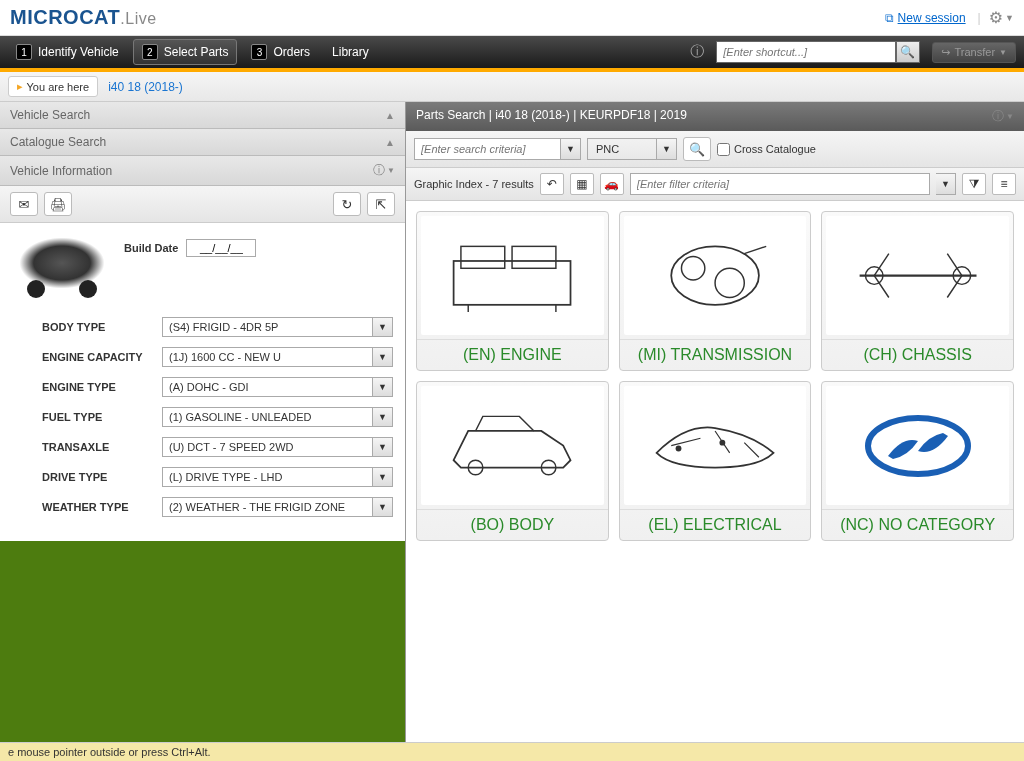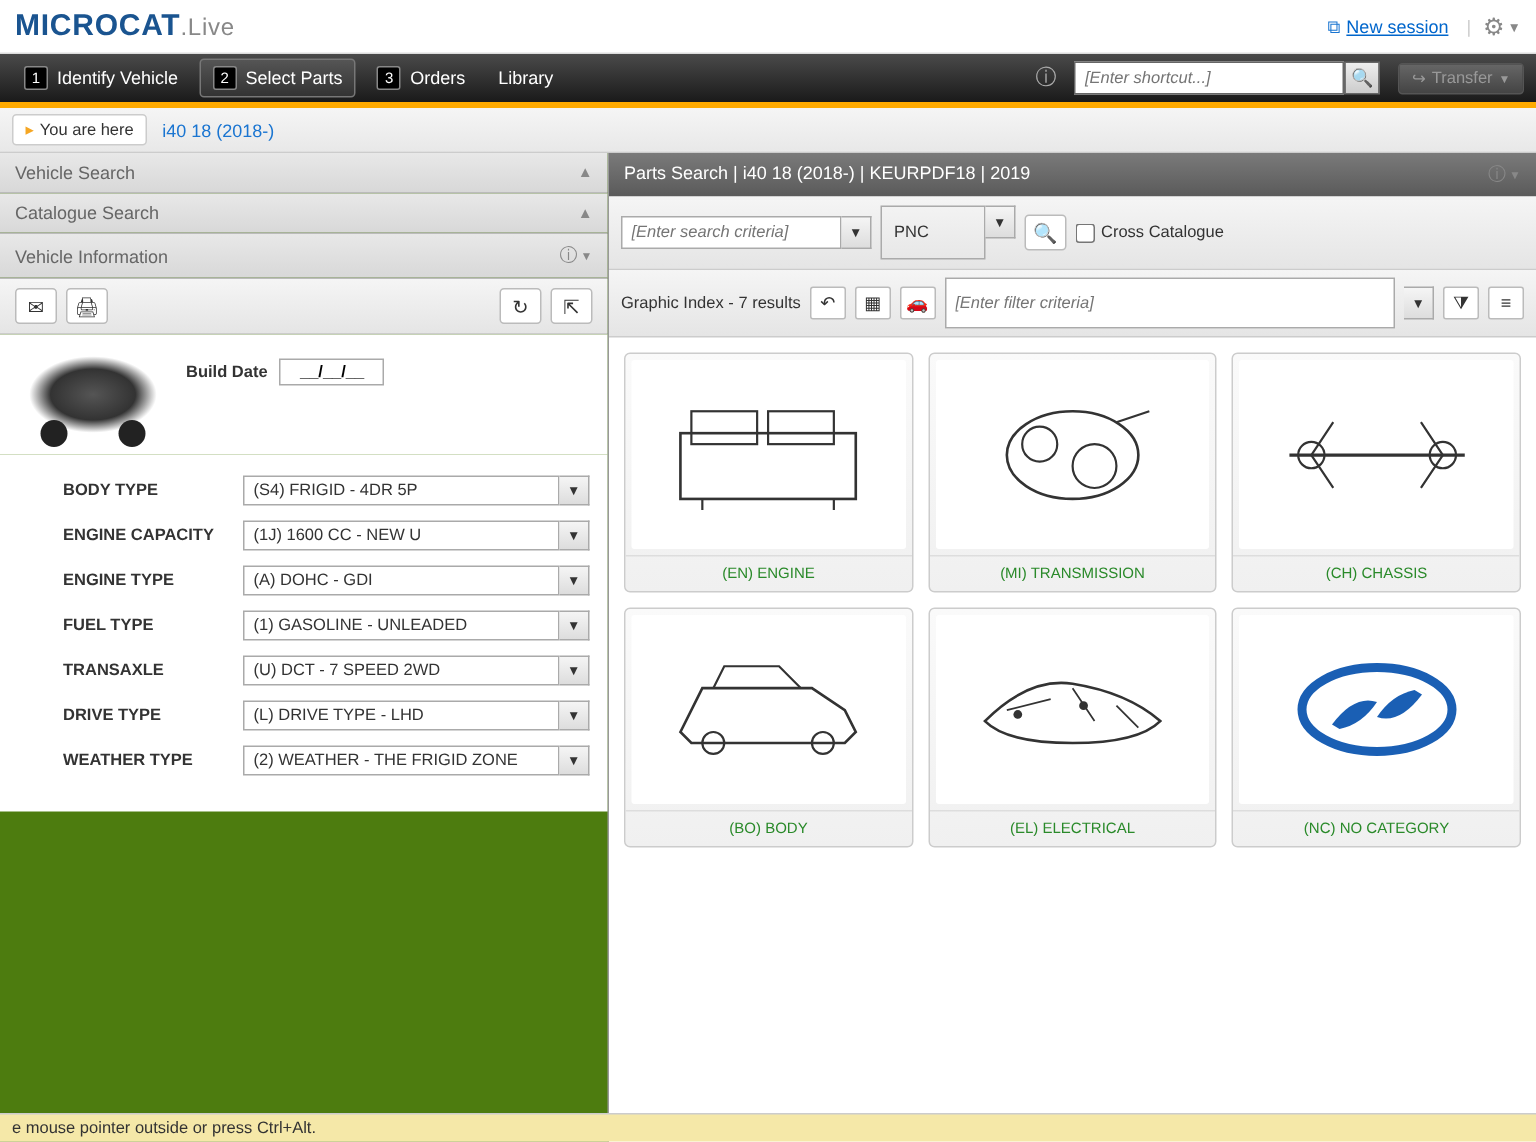--- a/index.html
+++ b/index.html
@@ -36,50 +36,50 @@
 
 .left-toolbar { background: linear-gradient(#f5f5f5,#e5e5e5); padding: 6px 10px; display: flex; gap: 6px; border-bottom: 1px solid #ccc; }
 .icon-btn { background: #fff; border: 1px solid #bbb; width: 28px; height: 24px; border-radius: 3px; display: flex; align-items: center; justify-content: center; cursor: pointer; font-size: 13px; }
 .lt-spacer { flex: 1; }
 
 .vehicle-info { background: #fff; padding: 10px 12px; display: flex; gap: 12px; align-items: flex-start; }
 .car-img { width: 100px; height: 60px; background: radial-gradient(ellipse at center, #555 0%, #333 40%, transparent 60%); border-radius: 10px 20px 5px 5px; position: relative; }
 .car-img::before { content: ''; position: absolute; bottom: -5px; left: 15px; width: 18px; height: 18px; background: #222; border-radius: 50%; }
 .car-img::after { content: ''; position: absolute; bottom: -5px; right: 15px; width: 18px; height: 18px; background: #222; border-radius: 50%; }
 .build-date { display: flex; align-items: center; gap: 8px; margin-top: 6px; }
-.build-date input { width: 70px; text-align: center; border: 1px solid #aaa; padding: 2px; font-size: 11px; font-weight: bold; }
+.build-date input { width: 70px; text-align: center; border: 1px solid #aaa; padding: 2px; font-size: 11px; }
 
 .tabs { display: flex; background: #fff; border-bottom: 1px solid #ccc; padding-left: 8px; }
 .tab { background: #fff; border: 1px solid #ccc; border-bottom: none; padding: 5px 10px; font-size: 11px; font-weight: bold; cursor: pointer; }
 
 .attrs { background: #fff; padding: 14px 12px; }
 .attr-row { display: flex; align-items: center; margin-bottom: 10px; margin-left: 30px; }
 .attr-label { width: 120px; font-size: 11px; font-weight: bold; }
 .attr-select { flex: 1; display: flex; }
 .attr-select-val { flex: 1; background: #fff; border: 1px solid #aaa; padding: 3px 6px; font-size: 11px; }
 .attr-select-btn { width: 20px; background: linear-gradient(#f5f5f5,#ddd); border: 1px solid #aaa; border-left: none; display: flex; align-items: center; justify-content: center; cursor: pointer; font-size: 9px; }
 
 .right-panel { flex: 1; background: #fff; display: flex; flex-direction: column; }
 .right-header { background: linear-gradient(#7a7a7a,#5a5a5a); color: #fff; padding: 6px 10px; font-size: 12px; display: flex; justify-content: space-between; }
 .right-search { background: linear-gradient(#f5f5f5,#e5e5e5); padding: 6px 8px; display: flex; align-items: center; gap: 6px; border-bottom: 1px solid #ccc; }
 .search-combo { display: flex; }
 .search-combo input { border: 1px solid #aaa; padding: 3px 6px; font-style: italic; color: #888; font-size: 11px; width: 147px; height: 22px; }
 .combo-btn { width: 20px; height: 22px; background: linear-gradient(#f5f5f5,#ddd); border: 1px solid #aaa; border-left: none; display: flex; align-items: center; justify-content: center; cursor: pointer; font-size: 9px; }
 .pnc-combo { display: flex; }
-.pnc-combo .val { border: 1px solid #aaa; padding: 17px 8px; font-size: 11px; width: 70px; height: 22px; display: flex; align-items: center; }
+.pnc-combo .val { border: 1px solid #aaa; padding: 3px 8px; font-size: 11px; width: 70px; height: 22px; display: flex; align-items: center; }
 .cross-cat { display: flex; align-items: center; gap: 4px; font-size: 11px; }
 
 .result-bar { background: linear-gradient(#f5f5f5,#e5e5e5); padding: 5px 8px; display: flex; align-items: center; gap: 6px; border-bottom: 1px solid #ccc; font-size: 11px; }
 .mini-btn { background: #fff; border: 1px solid #bbb; width: 24px; height: 22px; border-radius: 2px; display: flex; align-items: center; justify-content: center; cursor: pointer; font-size: 12px; }
-.filter-input { border: 1px solid #aaa; padding: 3px 6px; font-style: italic; color: #888; font-size: 11px; flex: 1; height: 34px; }
+.filter-input { border: 1px solid #aaa; padding: 3px 6px; font-style: italic; color: #888; font-size: 11px; flex: 1; height: 22px; }
 
 .cards { padding: 10px; display: grid; grid-template-columns: repeat(3, 1fr); gap: 10px; overflow-y: auto; }
 .card { background: linear-gradient(#fafafa,#f0f0f0); border: 1px solid #ccc; border-radius: 4px; display: flex; flex-direction: column; height: 160px; cursor: pointer; }
 .card-img { flex: 1; background: #fff; margin: 4px; border-radius: 2px; display: flex; align-items: center; justify-content: center; }
-.card-label { text-align: center; padding: 6px 4px; font-size: 10px; color: #2a8a2a; border-top: 1px solid #ddd; }
+.card-label { text-align: center; padding: 6px 4px; font-size: 16px; color: #2a8a2a; border-top: 1px solid #ddd; }
 
 .sketch { width: 80%; height: 80%; }
 
 .hyundai-logo { width: 120px; height: 70px; }
 
 .status-bar { position: absolute; bottom: 0; left: 0; right: 0; background: #f5e8a8; padding: 3px 8px; font-size: 11px; border-top: 1px solid #ccc; }
 
 .info-badge { display: inline-flex; align-items: center; gap: 2px; color: #888; }
 </style>
 </head>

